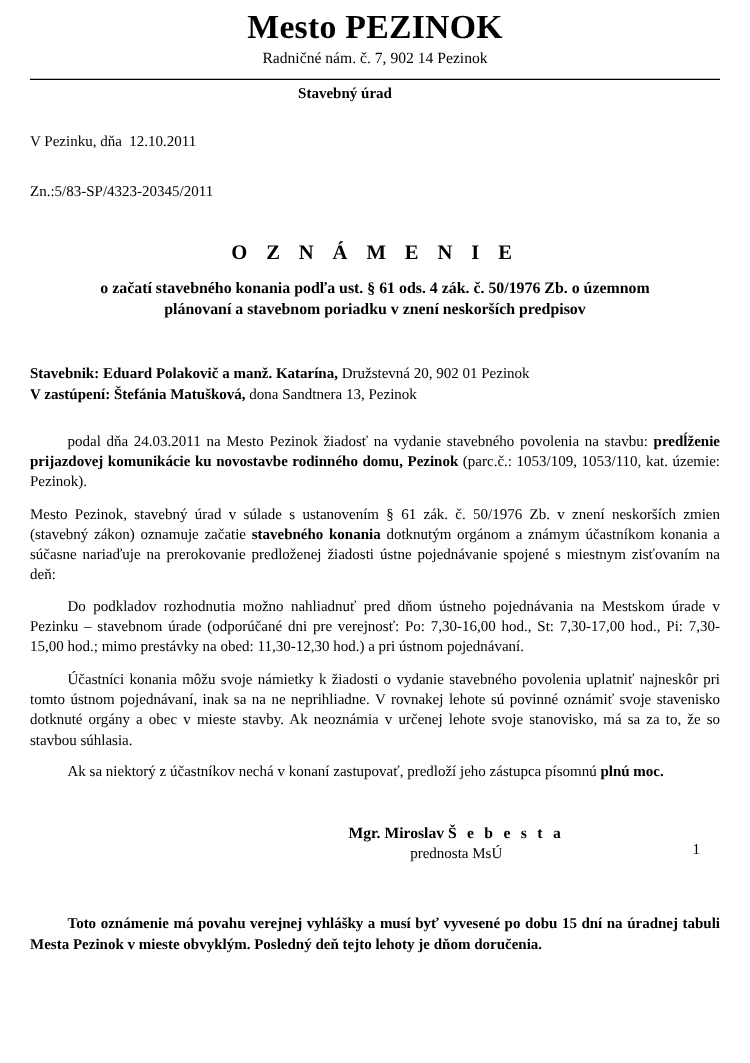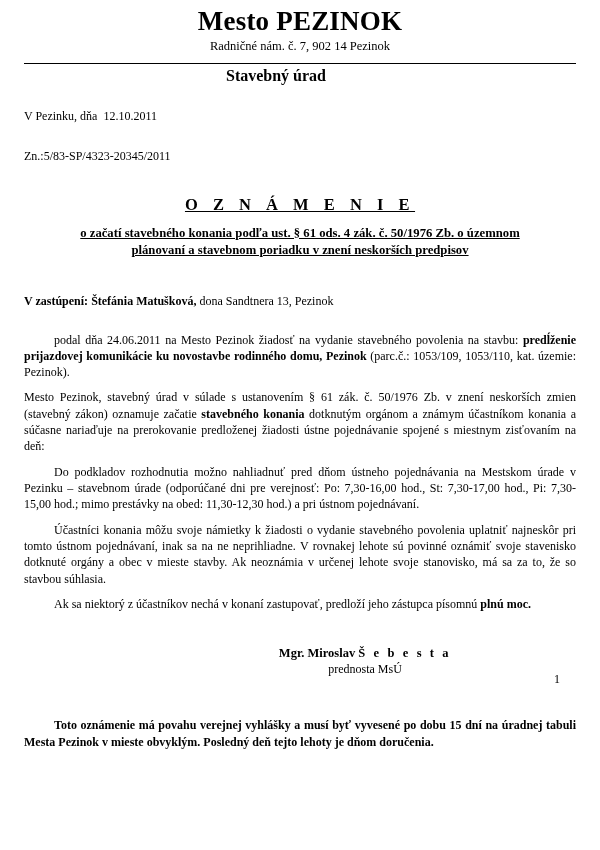--- a/index.html
+++ b/index.html
@@ -40,40 +40,39 @@
     line-height: 1.2;
     margin: 3px 0 0 0;
   }
   .head-rule {
     border: 0;
     border-top: 1px solid #000;
     margin: 9px 0 0 0;
     height: 0;
   }
   .dept {
-    font-size: 16px;
+    font-size: 12px;
     font-weight: bold;
     text-align: center;
     margin: 3px 0 0 0;
     padding-right: 48px;
   }
 
   
   .refblock {
     margin-top: 13px;
     font-size: 12px;
     line-height: 1.32;
   }
   .refblock div { white-space: pre; margin-top: 24px; }
 
   
   .ann-wrap {
     margin-top: 30px;
     text-align: center;
-    text-decoration: underline;
   }
   .ann-title {
     font-size: 16.5px;
     font-weight: bold;
     letter-spacing: 5.5px;
     margin: 0;
   }
   .ann-sub {
     font-size: 12.7px;
     font-weight: bold;
@@ -170,28 +169,32 @@
   <section class="ann-wrap">
     <div class="ann-title">O Z N Á M E N I E</div>
     <div class="ann-sub">
       <span>o začatí  stavebného konania podľa ust. § 61 ods. 4 zák. č. 50/1976 Zb. o územnom</span><br>
       <span>plánovaní a stavebnom poriadku v znení neskorších predpisov</span>
     </div>
   </section>
 
   <section class="parties">
     <div>
+      <span class="lbl">Stavebnik:</span>
+      <span class="nm">Eduard Polakovič a manž. Katarína,</span><span> Družstevná 20, 902 01 Pezinok</span>
+    </div>
+    <div>
       <span class="lbl">V zastúpení:</span>
       <span class="nm">Štefánia Matušková,</span><span> dona Sandtnera 13, Pezinok</span>
     </div>
   </section>
 
   <section class="body-text">
 
-    <p class="ind"><span>podal dňa 24.06.2011 na Mesto Pezinok žiadosť na vydanie stavebného  povolenia na stavbu:  </span><b>predĺženie prijazdovej komunikácie ku novostavbe rodinného domu, Pezinok</b><span> (parc.č.: 1053/109, 1053/110, kat. územie: Pezinok).</span></p>
+    <p class="ind"><span>podal dňa 24.03.2011 na Mesto Pezinok žiadosť na vydanie stavebného  povolenia na stavbu:  </span><b>predĺženie prijazdovej komunikácie ku novostavbe rodinného domu, Pezinok</b><span> (parc.č.: 1053/109, 1053/110, kat. územie: Pezinok).</span></p>
 
     <p><span>Mesto Pezinok, stavebný úrad v súlade   s ustanovením § 61 zák. č. 50/1976 Zb. v znení neskorších zmien (stavebný zákon) oznamuje začatie </span><b>stavebného konania</b><span> dotknutým orgánom a známym účastníkom konania a súčasne nariaďuje na prerokovanie predloženej žiadosti ústne pojednávanie spojené  s miestnym zisťovaním na deň:</span></p>
 
 
     <p class="ind">Do podkladov rozhodnutia možno nahliadnuť pred dňom ústneho pojednávania na Mestskom úrade v Pezinku – stavebnom úrade (odporúčané dni pre verejnosť: Po: 7,30-16,00 hod., St: 7,30-17,00 hod., Pi: 7,30-15,00 hod.; mimo prestávky na obed: 11,30-12,30 hod.) a pri ústnom pojednávaní.</p>
 
     <p class="ind">Účastníci konania môžu svoje námietky k žiadosti o vydanie stavebného povolenia uplatniť najneskôr pri tomto ústnom pojednávaní, inak sa na ne neprihliadne. V rovnakej lehote sú povinné oznámiť svoje stavenisko dotknuté orgány a obec v mieste stavby. Ak neoznámia v určenej lehote svoje stanovisko, má sa za to, že so stavbou súhlasia.</p>
 
 
     <p class="ind last"><span>Ak sa niektorý z účastníkov nechá v konaní zastupovať, predloží jeho zástupca písomnú </span><b>plnú moc.</b></p>

